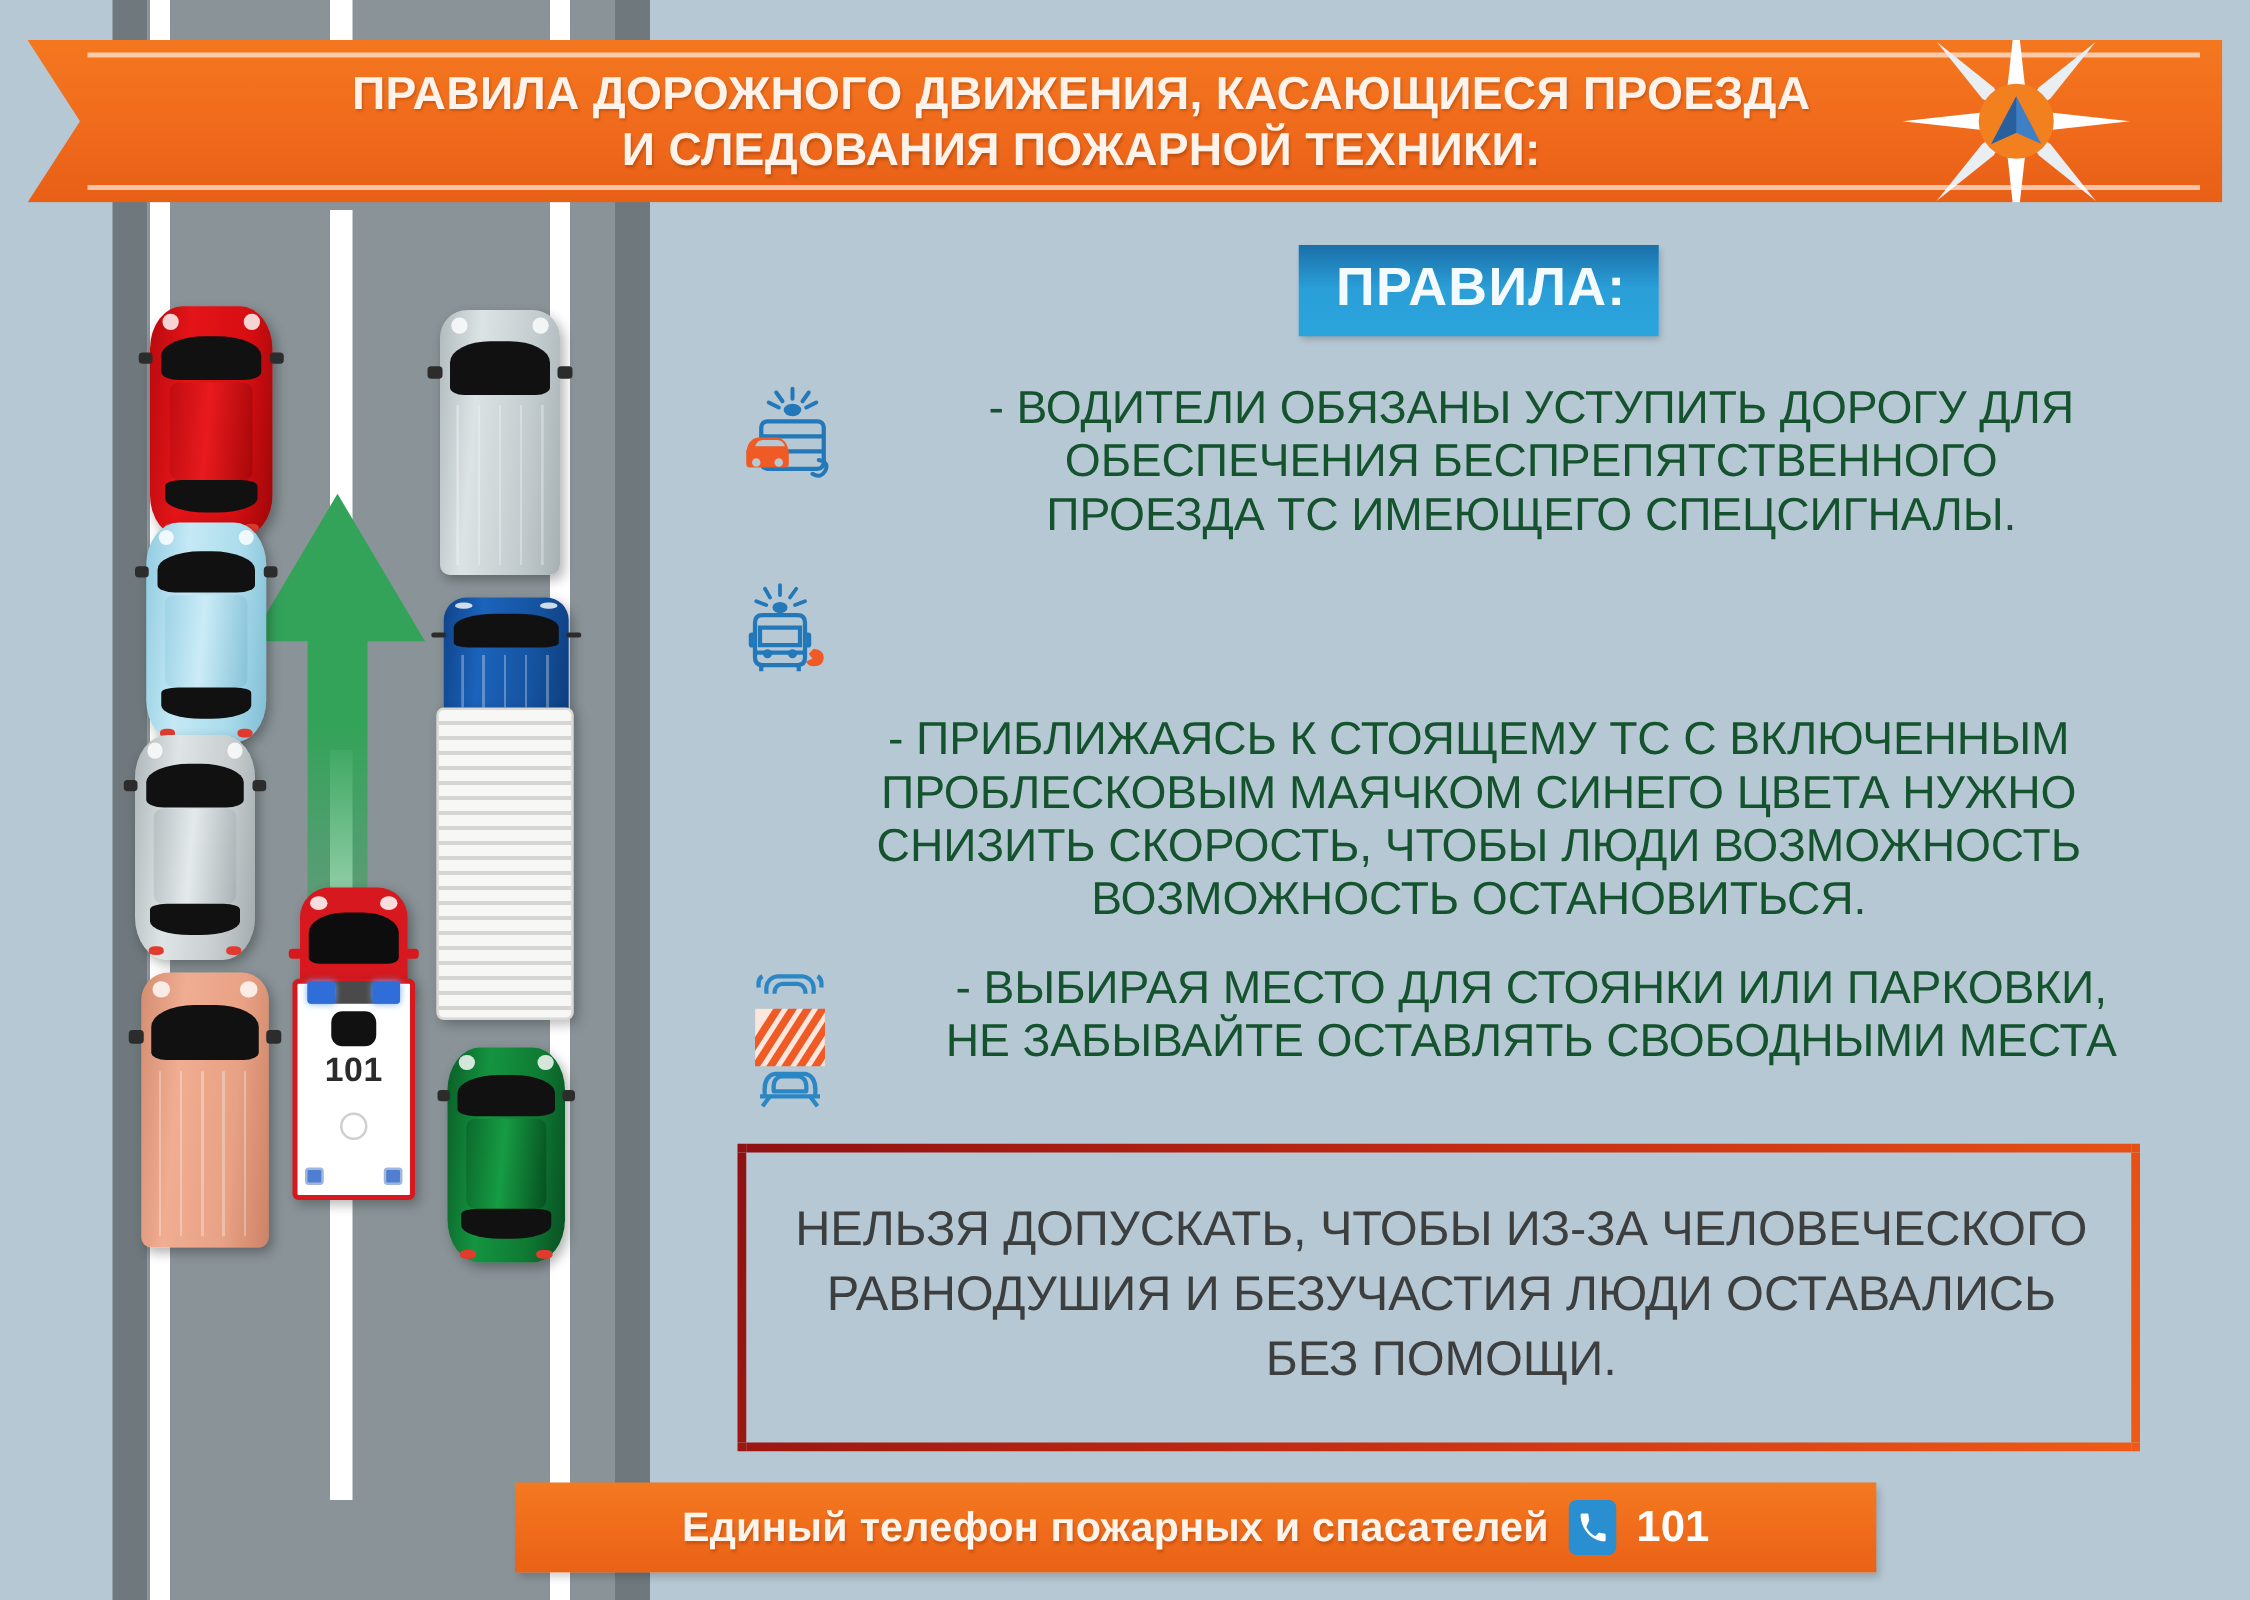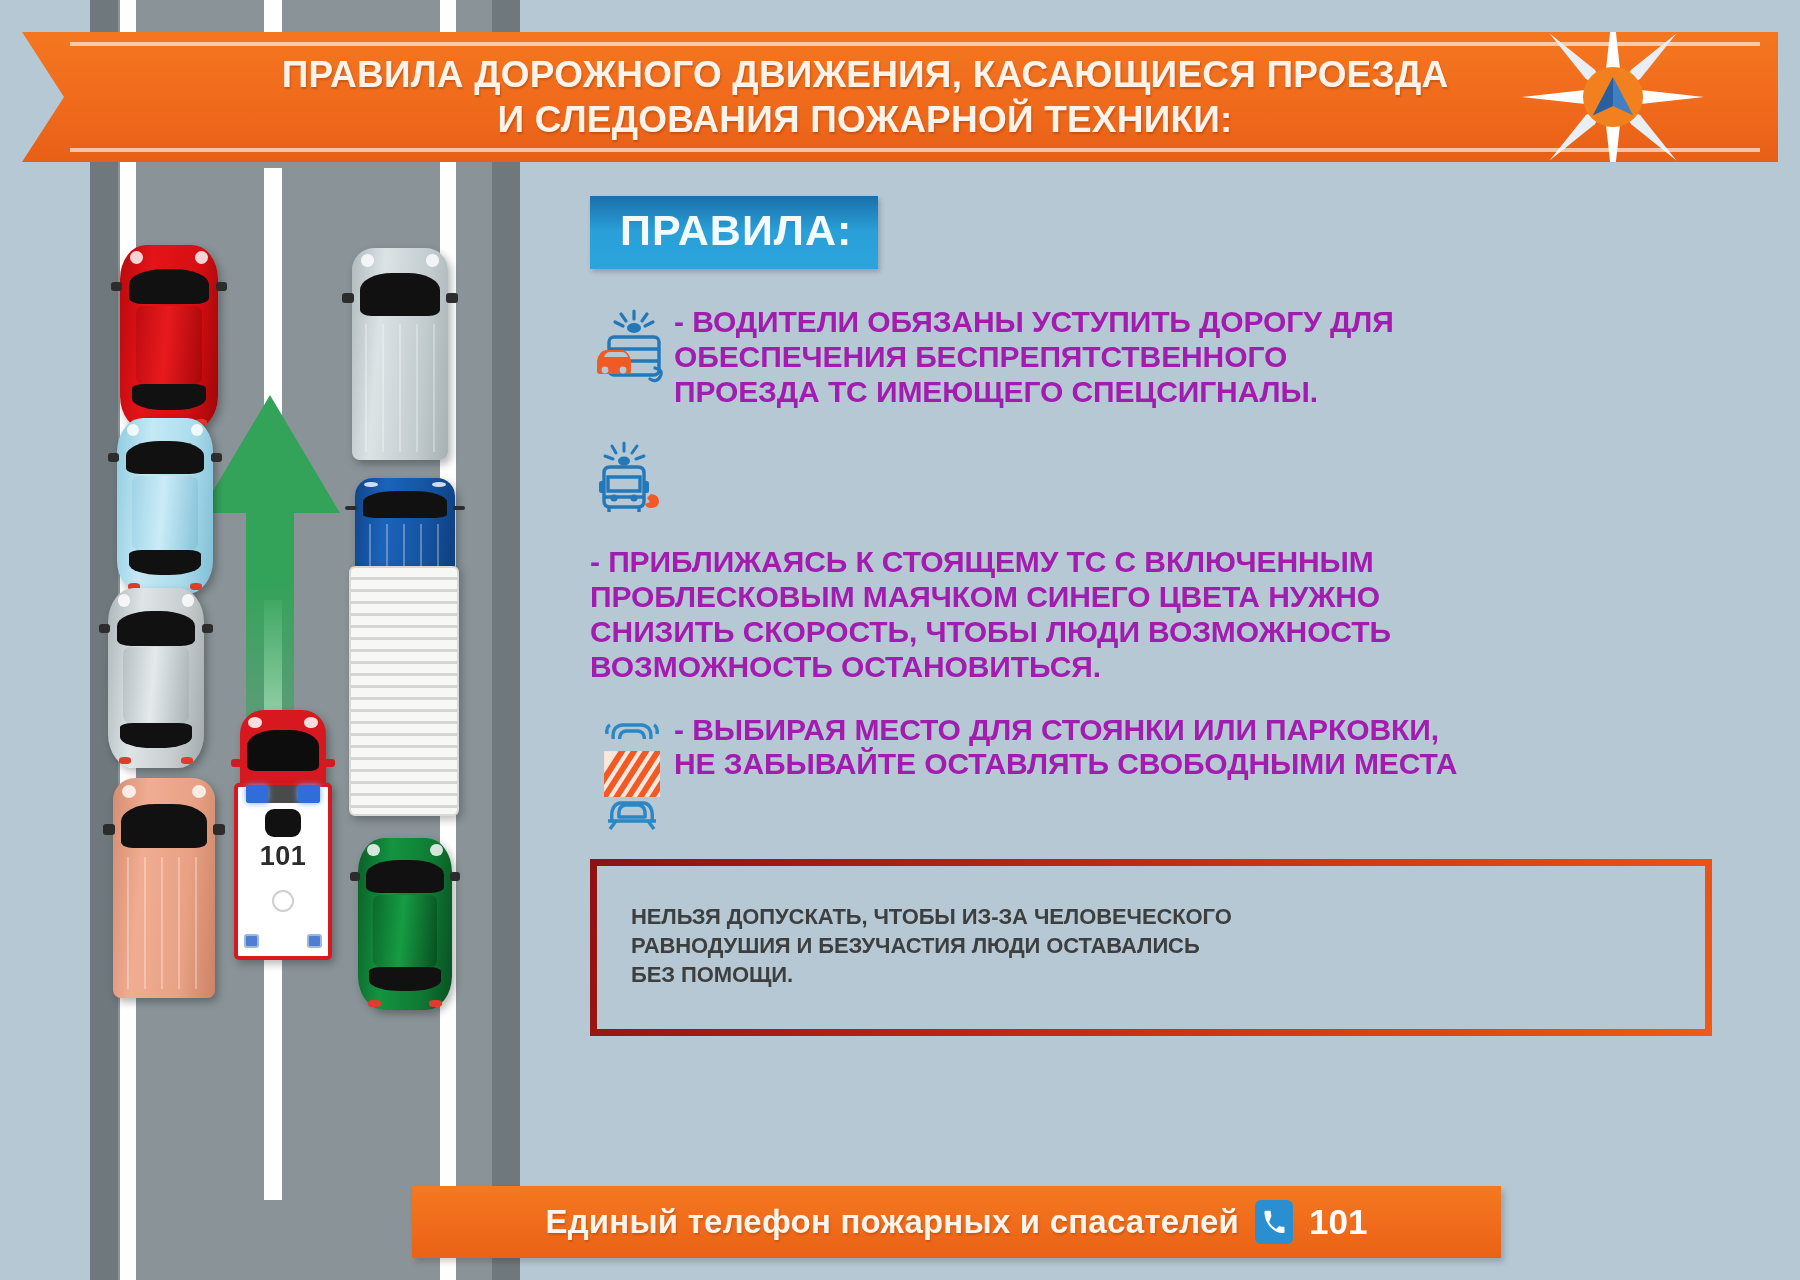--- a/index.html
+++ b/index.html
@@ -112,46 +112,46 @@
   #header-title {
     flex:1; padding-left:70px; padding-right:140px;
     color:#fdf3ea; font-weight:700; font-size:37px; line-height:1.22;
     text-align:center; letter-spacing:0.2px;
     text-shadow:1px 2px 2px rgba(120,45,0,0.35);
   }
   #header-title span{ display:block; }
   #emercom-logo{ position:absolute; right:74px; top:-26px; width:182px; height:182px; }
 
   
-  #content { position:absolute; left:590px; top:196px; width:1186px; }
+  #content { position:absolute; left:590px; top:196px; width:1186px;text-align:center; }
 
   #rules-heading {
     display:inline-block;
     background:linear-gradient(180deg,#1a6fa8 0%, #2a9fd8 48%, #2ba4dc 100%);
     color:#f4fbff; font-size:43px; font-weight:700; letter-spacing:1px;
     padding:10px 26px 14px 30px;
     box-shadow:2px 3px 5px rgba(0,0,0,0.20);
   }
 
   #rules-list { margin-top:34px; }
   .rule-row { display:flex; align-items:flex-start; margin-bottom:26px; }
   .rule-icon-col { width:84px; flex:0 0 84px; display:flex; flex-direction:column;
       align-items:center; justify-content:flex-start; padding-top:6px; gap:4px; }
-  .rule-text { flex:1; color:#a21caf; font-size:30px; font-weight:700; line-height:1.16;
+  .rule-text { flex:1; color:#14532d; font-size:37px; font-weight:400; line-height:1.16;
       letter-spacing:-0.1px; padding-top:2px; }
   .rule-text .ln { display:block; white-space:nowrap; }
 
   
   #warning-box {
     margin-top:20px; width:1122px;
     border:7px solid;
     border-image:linear-gradient(120deg,#8f1111 0%, #c22a12 45%, #f05a16 100%) 1;
     padding:36px 30px 40px 34px;
   }
-  #warning-text { color:#3d3f3f; font-size:22px; font-weight:700; line-height:1.33; letter-spacing:-0.1px;}
+  #warning-text { color:#3d3f3f; font-size:39px; font-weight:400; line-height:1.33; letter-spacing:-0.1px;}
   #warning-text .ln{ display:block; white-space:nowrap; }
 
   
   #footer-bar {
     position:absolute; left:412px; top:1186px; width:1089px; height:72px;
     background:linear-gradient(180deg,#f4791f 0%, #ef6a1b 60%, #e96215 100%);
     display:flex; align-items:center; justify-content:center; gap:16px;
     box-shadow:3px 4px 6px rgba(0,0,0,0.18);
   }
   #footer-text { color:#fdf4ec; font-size:33px; font-weight:700; letter-spacing:0.2px;

